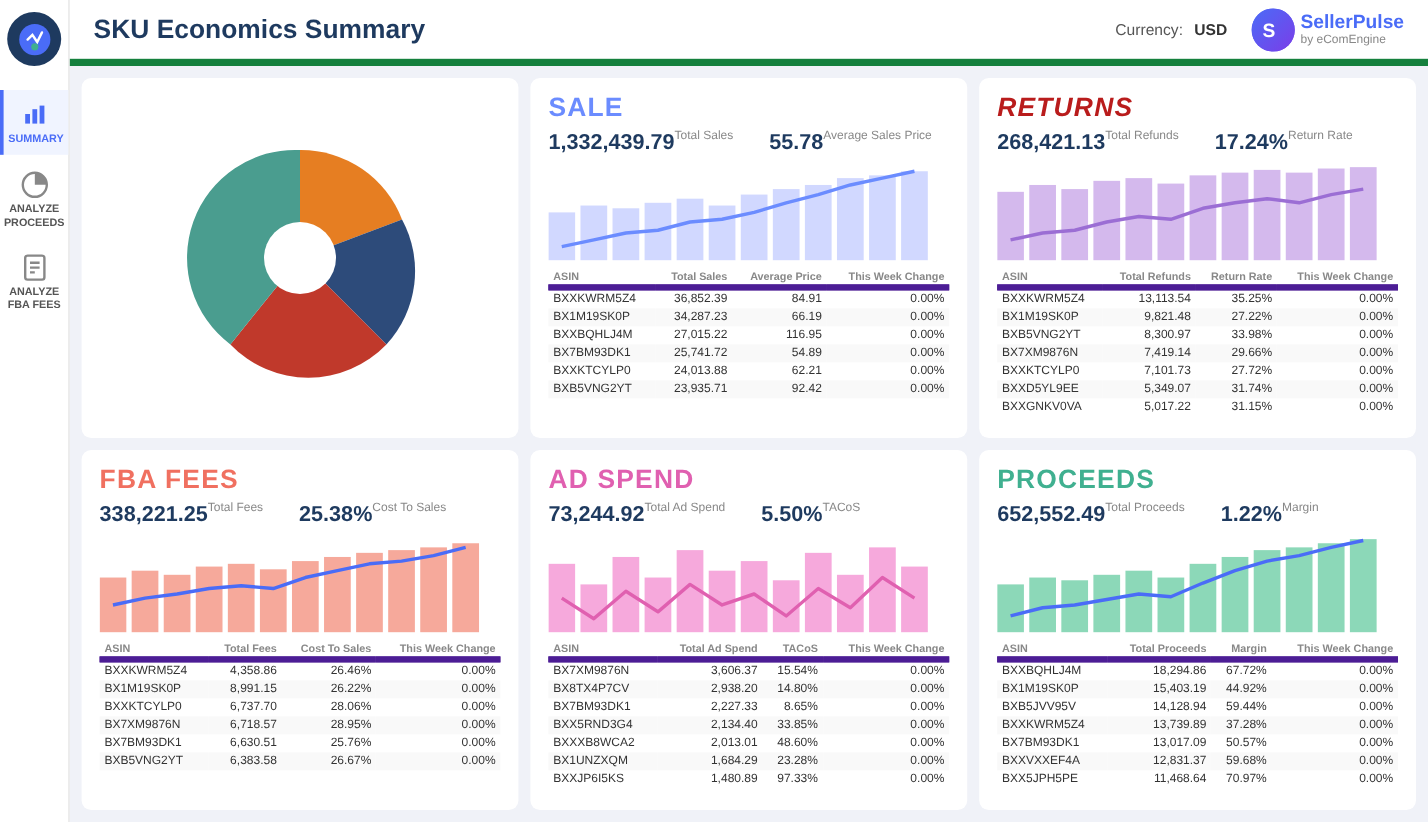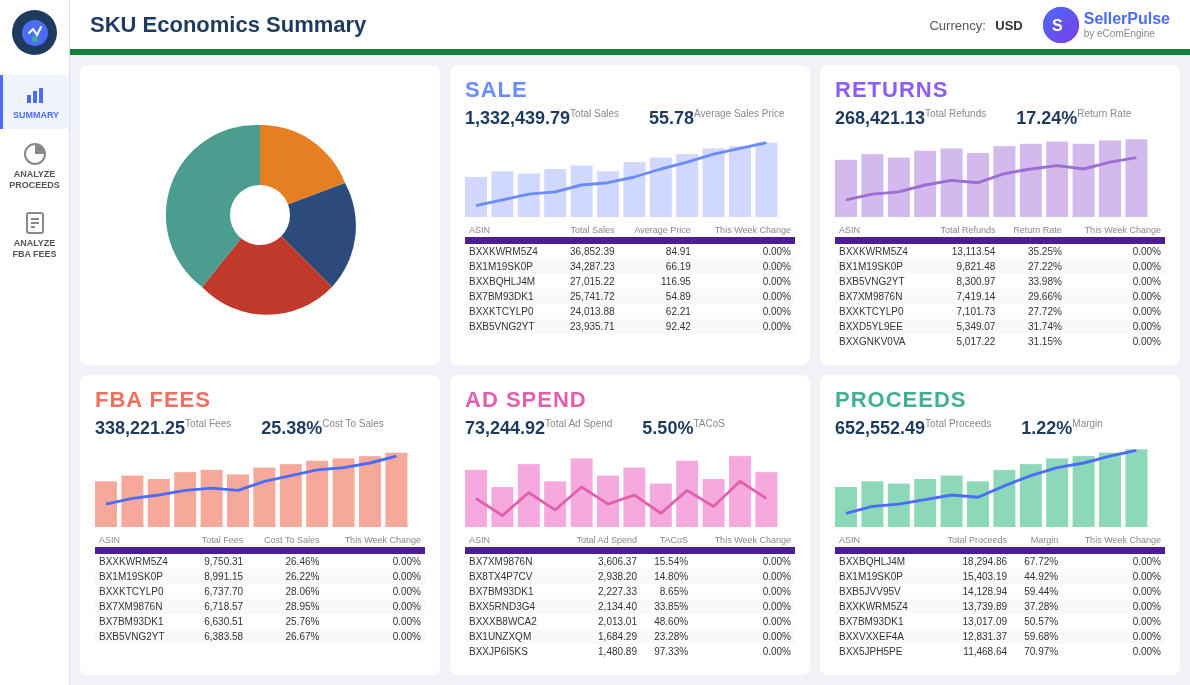--- a/index.html
+++ b/index.html
@@ -1,21 +1,21 @@
 <!DOCTYPE html>
 <html><head>
   <meta charset="utf-8">
   <style>
     * { box-sizing: border-box; margin: 0; padding: 0; }
     body { font-family: Arial, sans-serif; background: #f5f5f5; width: 1190px; height: 685px; overflow: hidden; }
 
     .app-container { display: flex; width: 1190px; height: 685px; }
 
     
-    .sidebar { width: 70px; background: #fff; border-right: 1px solid #e0e0e0; display: flex; flex-direction: column; align-items: center; padding-top: 10px; gap: 5px; }
+    .sidebar { width: 58px; background: #fff; border-right: 1px solid #e0e0e0; display: flex; flex-direction: column; align-items: center; padding-top: 10px; gap: 5px; }
     .sidebar-logo { width: 45px; height: 45px; background: #1e3a5f; border-radius: 50%; display: flex; align-items: center; justify-content: center; margin-bottom: 15px; }
     .sidebar-logo svg { width: 28px; height: 28px; }
     .sidebar-item { display: flex; flex-direction: column; align-items: center; padding: 8px 5px; cursor: pointer; width: 100%; text-align: center; }
     .sidebar-item.active { background: #f0f4ff; border-left: 3px solid #4a6cf7; }
     .sidebar-item-icon { width: 24px; height: 24px; margin-bottom: 3px; }
     .sidebar-item-label { font-size: 9px; color: #555; font-weight: bold; text-transform: uppercase; line-height: 1.2; }
     .sidebar-item.active .sidebar-item-label { color: #4a6cf7; }
 
     
     .main-content { flex: 1; display: flex; flex-direction: column; overflow: hidden; }
@@ -35,37 +35,37 @@
 
     
     .dashboard { display: grid; grid-template-columns: 1fr 1fr 1fr; grid-template-rows: 1fr 1fr; gap: 0; flex: 1; padding: 10px; gap: 10px; background: #f0f2f8; overflow: hidden; }
 
     
     .pie-section { grid-row: 1 / 2; grid-column: 1 / 2; background: #fff; border-radius: 8px; padding: 15px; display: flex; align-items: center; justify-content: center; }
 
     .metric-card { background: #fff; border-radius: 8px; padding: 12px 15px; display: flex; flex-direction: column; overflow: hidden; }
     .metric-title { font-size: 22px; font-weight: 900; margin-bottom: 5px; text-transform: uppercase; letter-spacing: 1px; }
     .metric-title.sale { color: #6b8cff; }
-    .metric-title.returns { color: #8b5cf6; }
+    .metric-title.returns { color: #b91c1c; font-style: italic; }
     .metric-title.fba { color: #f07060; }
     .metric-title.adspend { color: #e060b0; }
     .metric-title.proceeds { color: #40b090; }
 
     .metric-stats { display: flex; gap: 30px; margin-bottom: 8px; }
     .stat-block { display: flex; flex-direction: row; }
     .stat-value { font-size: 18px; font-weight: bold; color: #1e3a5f; }
     .stat-label { font-size: 10px; color: #888; }
 
     
     .chart-area { position: relative; height: 80px; margin-bottom: 6px; }
     .chart-svg { width: 100%; height: 100%; }
 
     
     .mini-table { width: 100%; border-collapse: collapse; font-size: 10px; }
-    .mini-table th { color: #888; font-weight: normal; text-align: left; padding: 2px 4px; border-bottom: 7px solid #4c1d95; font-size: 9px; }
+    .mini-table th { color: #888; font-weight: bold; text-align: left; padding: 2px 4px; border-bottom: 5px solid #4c1d95; font-size: 9px; }
     .mini-table td { padding: 2px 4px; color: #333; }
     .mini-table tr:nth-child(even) { background: #f9f9f9; }
     .mini-table .num { text-align: right; }
 
     .bottom-row { grid-row: 2 / 3; }
   </style>
 </head>
 <body>
 
 <div class="app-container">
@@ -361,21 +361,21 @@
             <tr>
               <th>ASIN</th>
               <th class="num">Total Fees</th>
               <th class="num">Cost To Sales</th>
               <th class="num">This Week Change</th>
             </tr>
           </thead>
           <tbody id="fba-table-body">
               <tr>
                 <td>BXXKWRM5Z4</td>
-                <td class="num">9,750.31</td>
+                <td class="num">4,358.86</td>
                 <td class="num">26.46%</td>
                 <td class="num">0.00%</td>
               </tr>
               <tr>
                 <td>BX1M19SK0P</td>
                 <td class="num">8,991.15</td>
                 <td class="num">26.22%</td>
                 <td class="num">0.00%</td>
               </tr>
               <tr>

